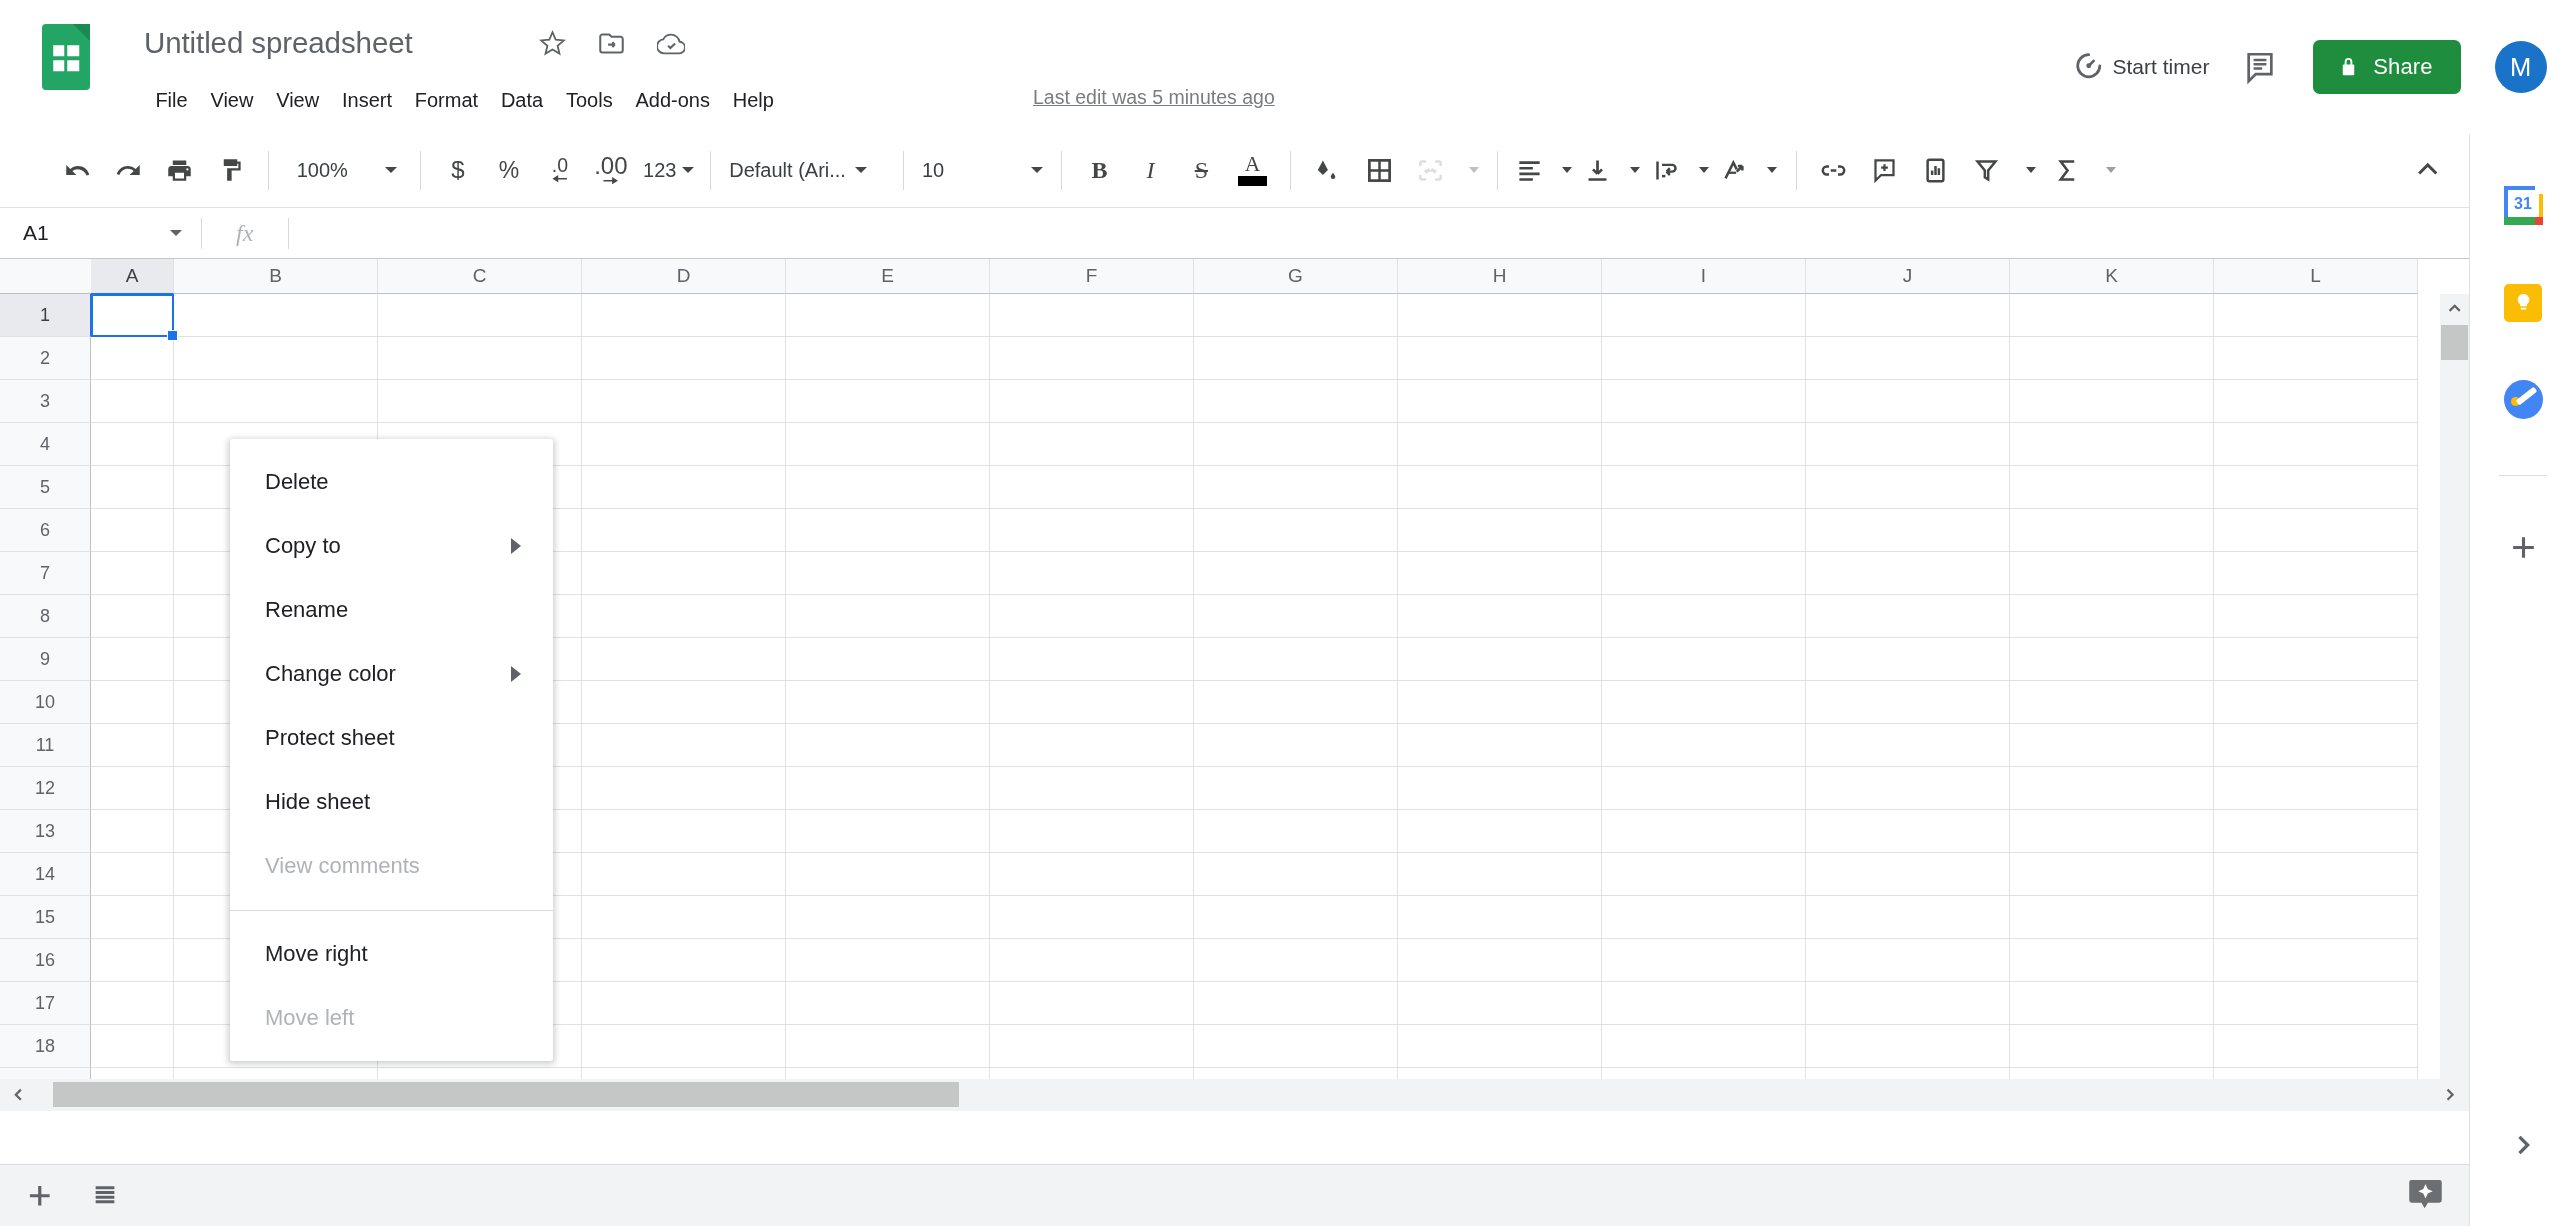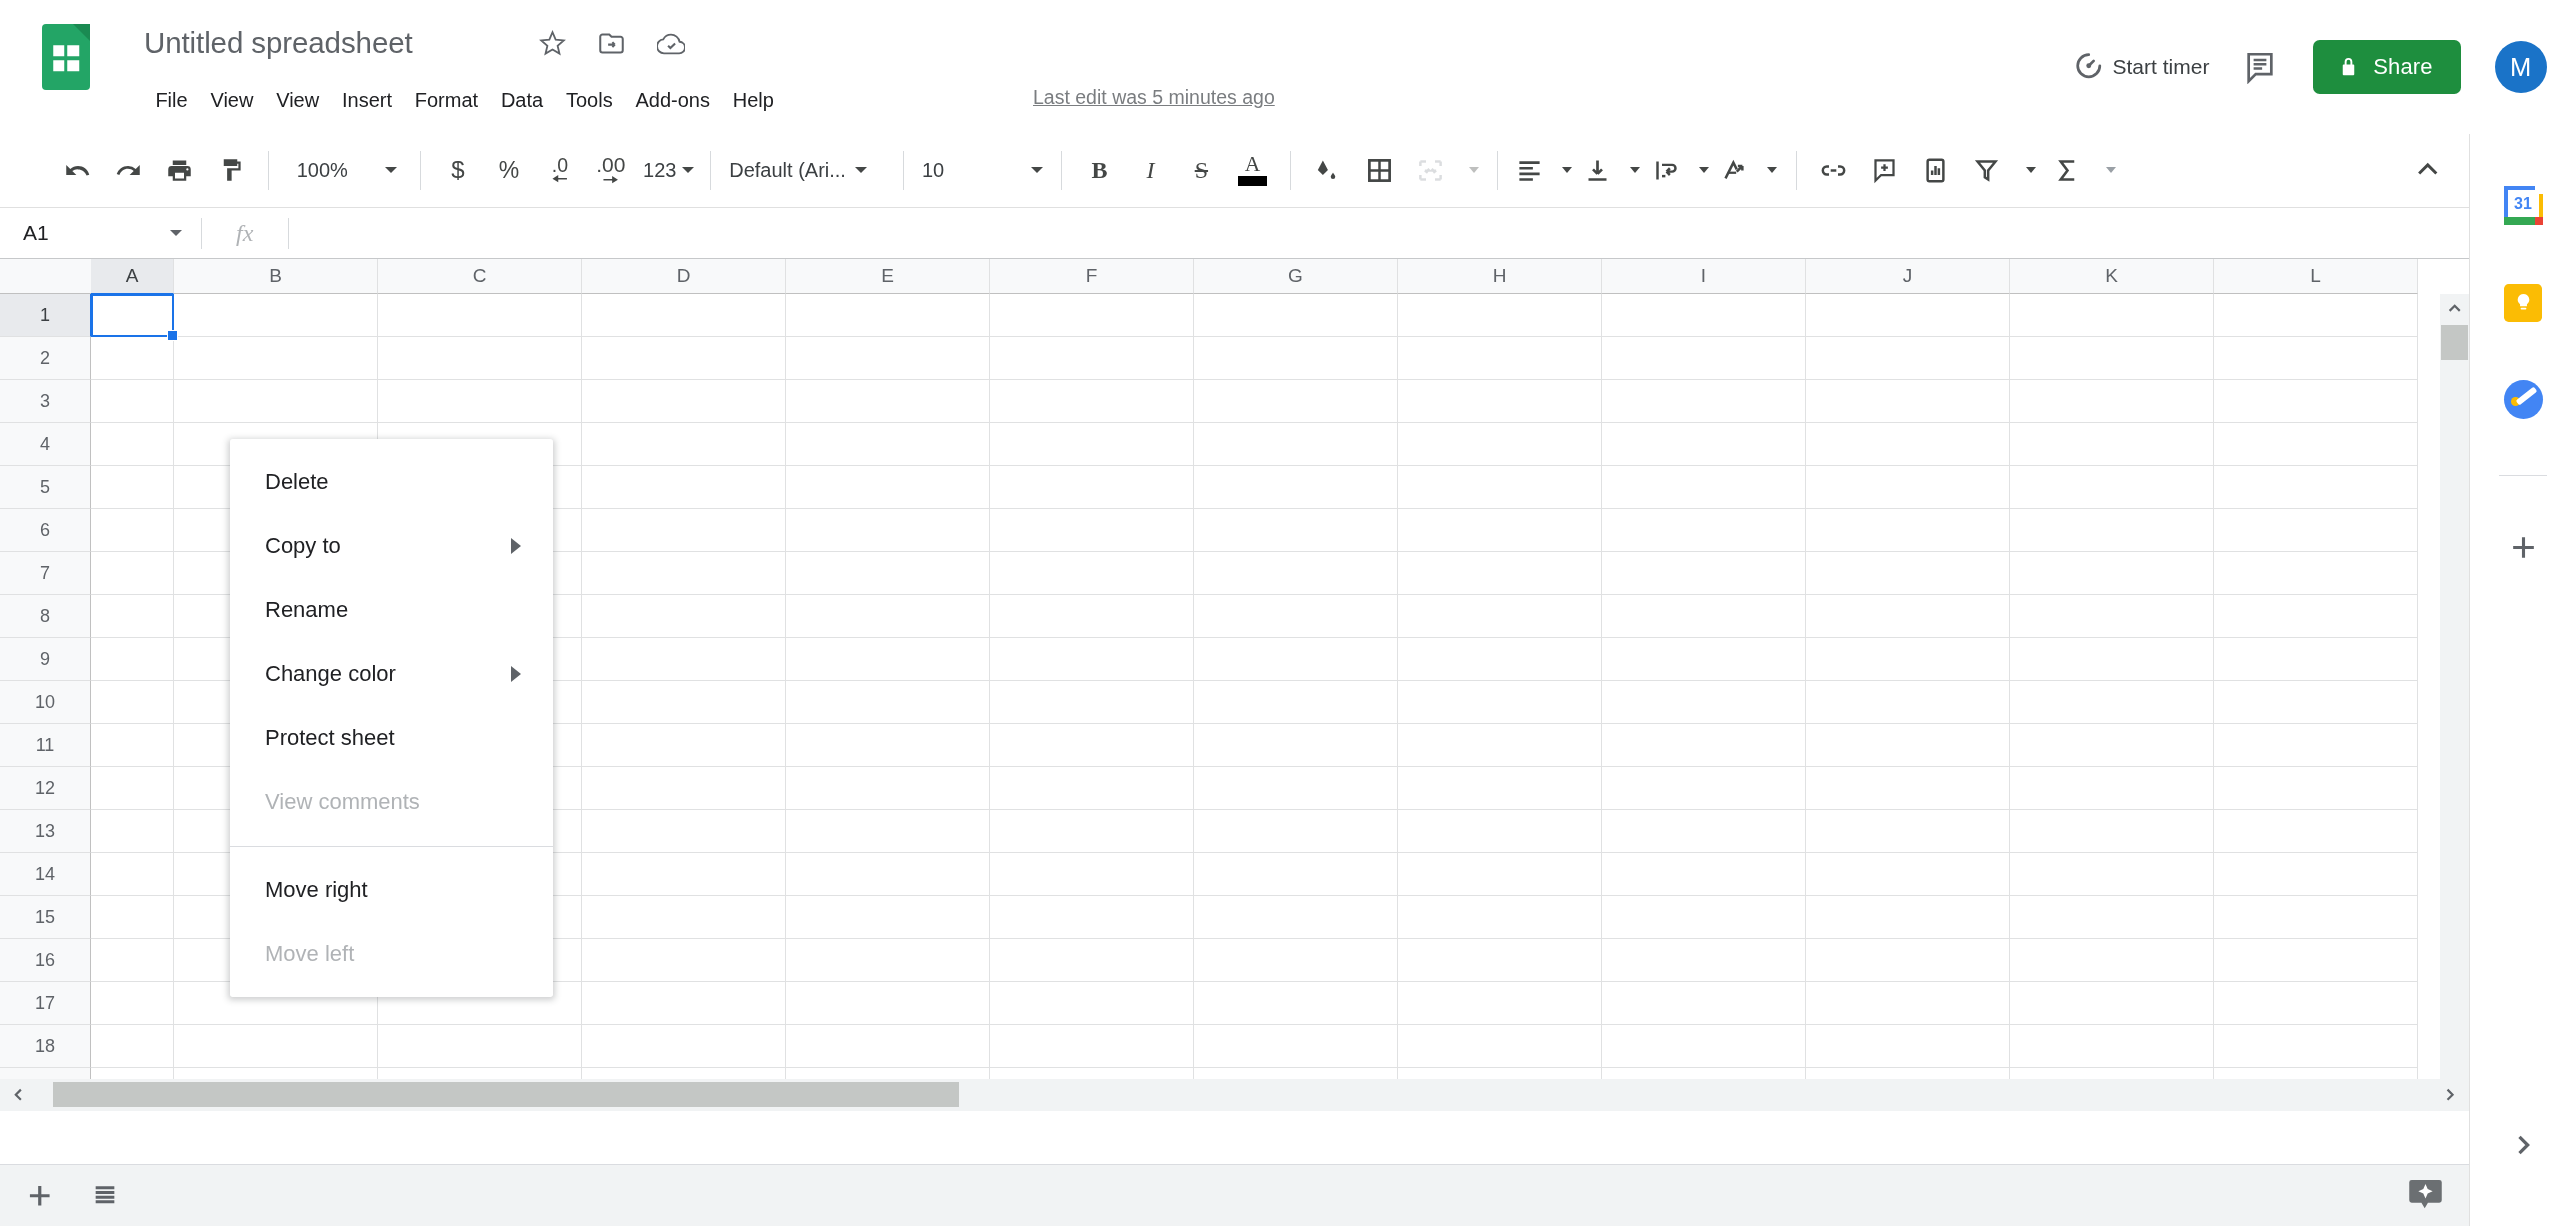--- a/index.html
+++ b/index.html
@@ -329,21 +329,21 @@
 
   <div class="tb-item" style="font-size:24px;">$</div>
   <div class="tb-item" style="font-size:23px;">%</div>
   <div class="tb-item" style="flex-direction:column;">
     <span style="font-size:19.5px;line-height:0.9;">.0</span>
     <svg width="17.4" height="9.4" viewBox="0 0 24 12">
         <path d="M10 1L2 6l8 5V7h12V5H10V1z" fill="#444746"></path>
       </svg>
   </div>
   <div class="tb-item" style="flex-direction:column;">
-    <span style="font-size:21px;line-height:0.9;">.00</span>
+    <span style="font-size:24px;line-height:0.9;">.00</span>
     <svg width="17.4" height="9.4" viewBox="0 0 24 12">
         <path d="M14 1l8 5-8 5V7H2V5h12V1z" fill="#444746"></path>
       </svg>
   </div>
   <div class="tb-drop" style="padding:0 4px 0 6.7px;">
     <span class="val">123</span>
     <span class="caret" style="margin-left:5.4px;"></span>
   </div>
 
   <div class="tb-sep"></div>
@@ -895,20 +895,23 @@
     <div class="ctx-item">
       <span>Rename</span>
     </div>
     <div class="ctx-item">
       <span>Change color</span>
       <span class="ctx-arrow"></span>
     </div>
     <div class="ctx-item">
       <span>Protect sheet</span>
     </div>
+    <div class="ctx-item">
+      <span>Hide sheet</span>
+    </div>
     <div class="ctx-item disabled">
       <span>View comments</span>
     </div>
     <div class="ctx-sep"></div>
     <div class="ctx-item">
       <span>Move right</span>
     </div>
     <div class="ctx-item disabled">
       <span>Move left</span>
     </div>

